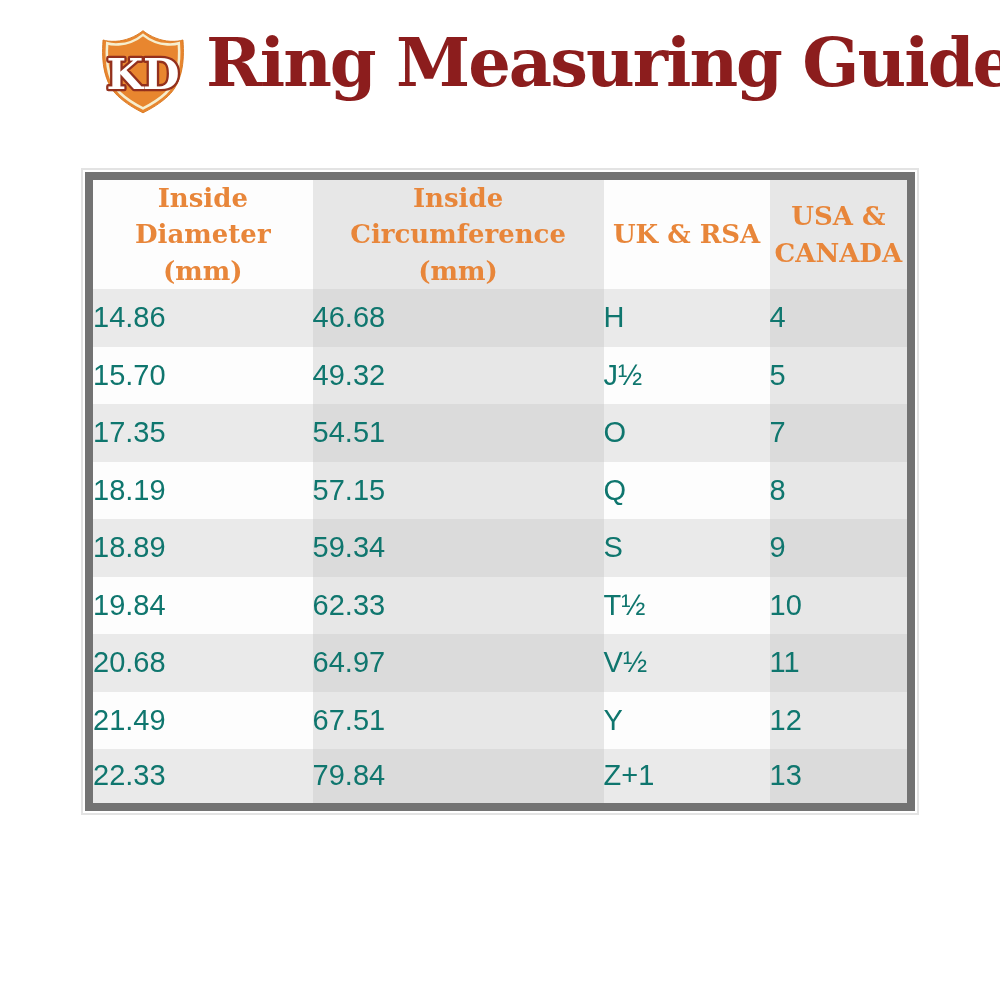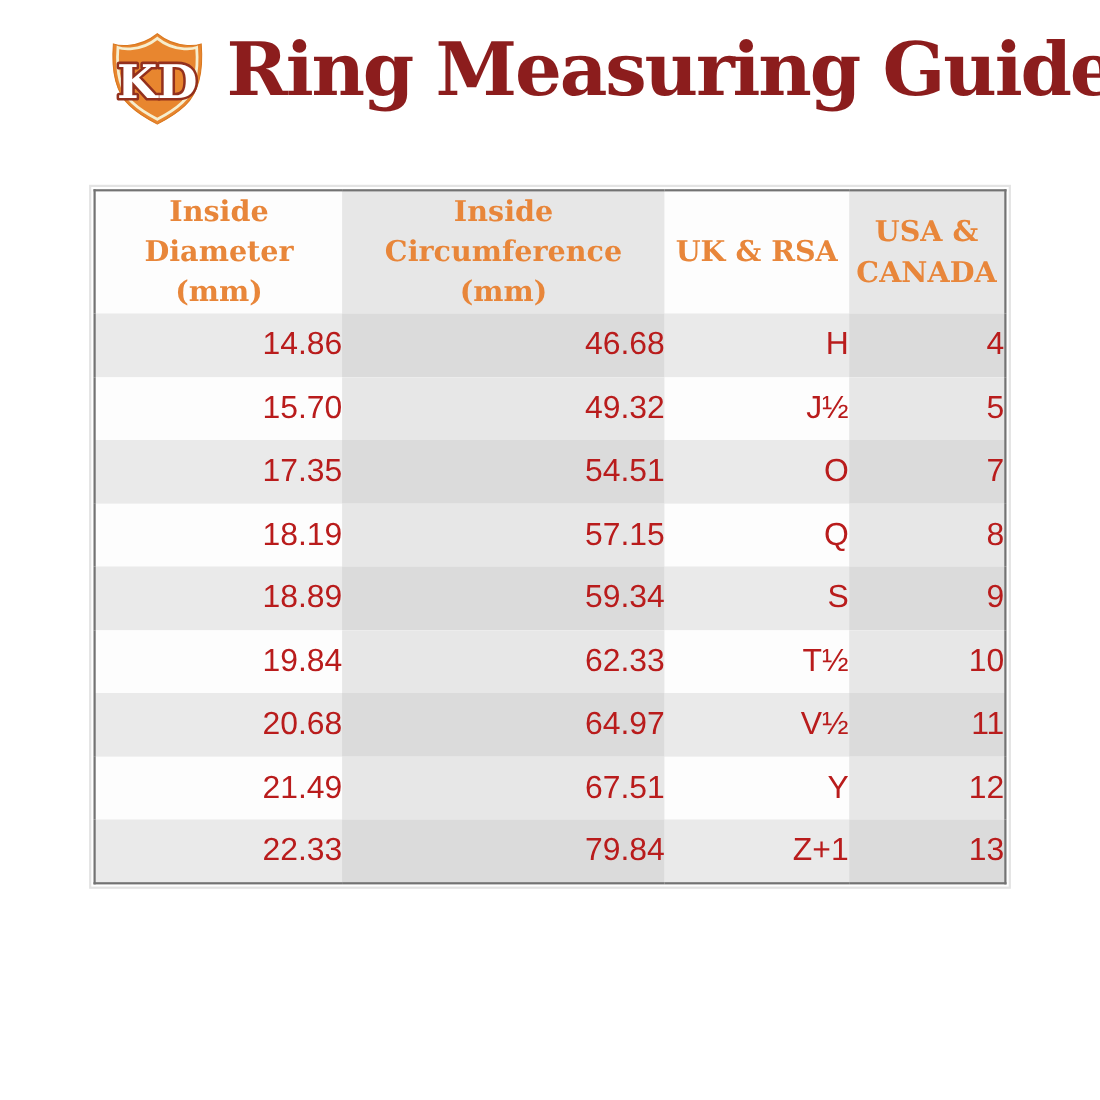--- a/index.html
+++ b/index.html
@@ -38,21 +38,21 @@
   
   .guide-table-wrap {
     position: absolute;
     left: 85px;
     top: 172px;
   }
   table.guide-table {
     border-collapse: collapse;
     table-layout: fixed;
     width: 830px;
-    border: 2px solid #737373;
+    border: 8px solid #737373;
     outline: 2px solid #e3e3e3;
     outline-offset: 2px;
     background: #fdfdfd;
   }
   col.c1 { width: 27.2%; }
   col.c2 { width: 35.4%; }
   col.c3 { width: 20.2%; }
   col.c4 { width: 17.2%; }
 
   thead th {
@@ -64,22 +64,22 @@
     color: #E8863A;
     text-align: center;
     vertical-align: middle;
     white-space: pre-line;
   }
   thead th:nth-child(even) { background: #E7E7E7; }
 
   tbody td {
     height: 57.5px;
     font-size: 29px;
-    color: #b91c1c;
-    text-align: right;
+    color: #0f766e;
+    text-align: left;
     vertical-align: middle;
   }
   tbody tr:nth-child(odd)  { background: #EAEAEA; }
   tbody tr:nth-child(odd)  td:nth-child(even) { background: #DBDBDB; }
   tbody tr:nth-child(even) { background: #FDFDFD; }
   tbody tr:nth-child(even) td:nth-child(even) { background: #E7E7E7; }
 </style>
 </head>
 <body>
 

